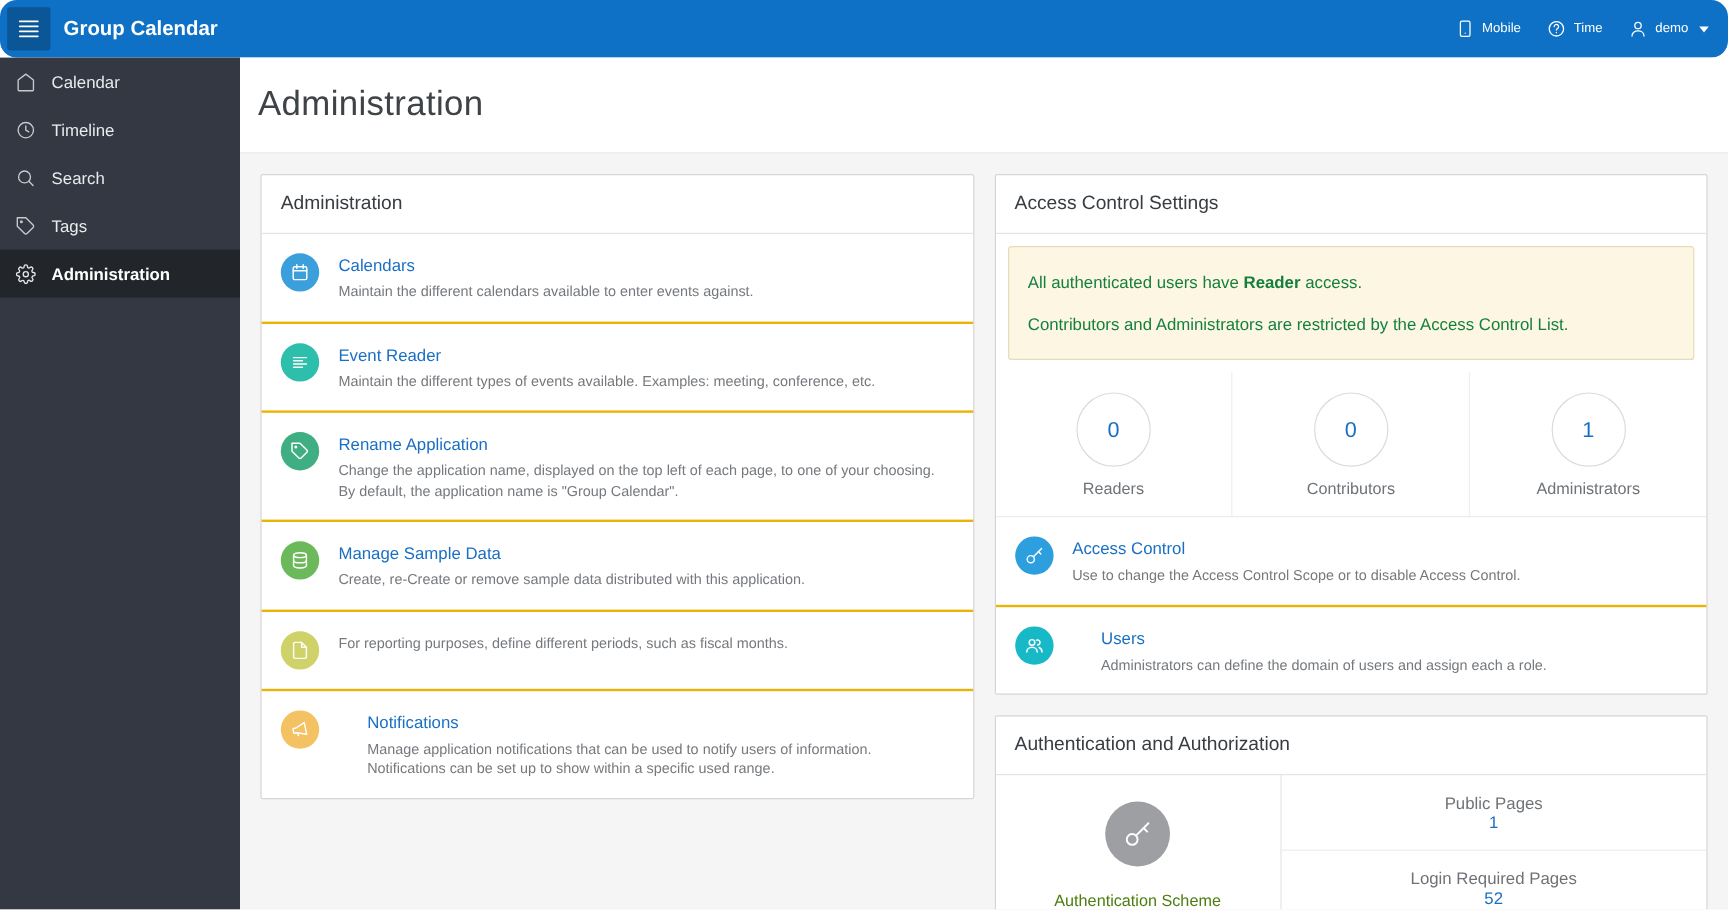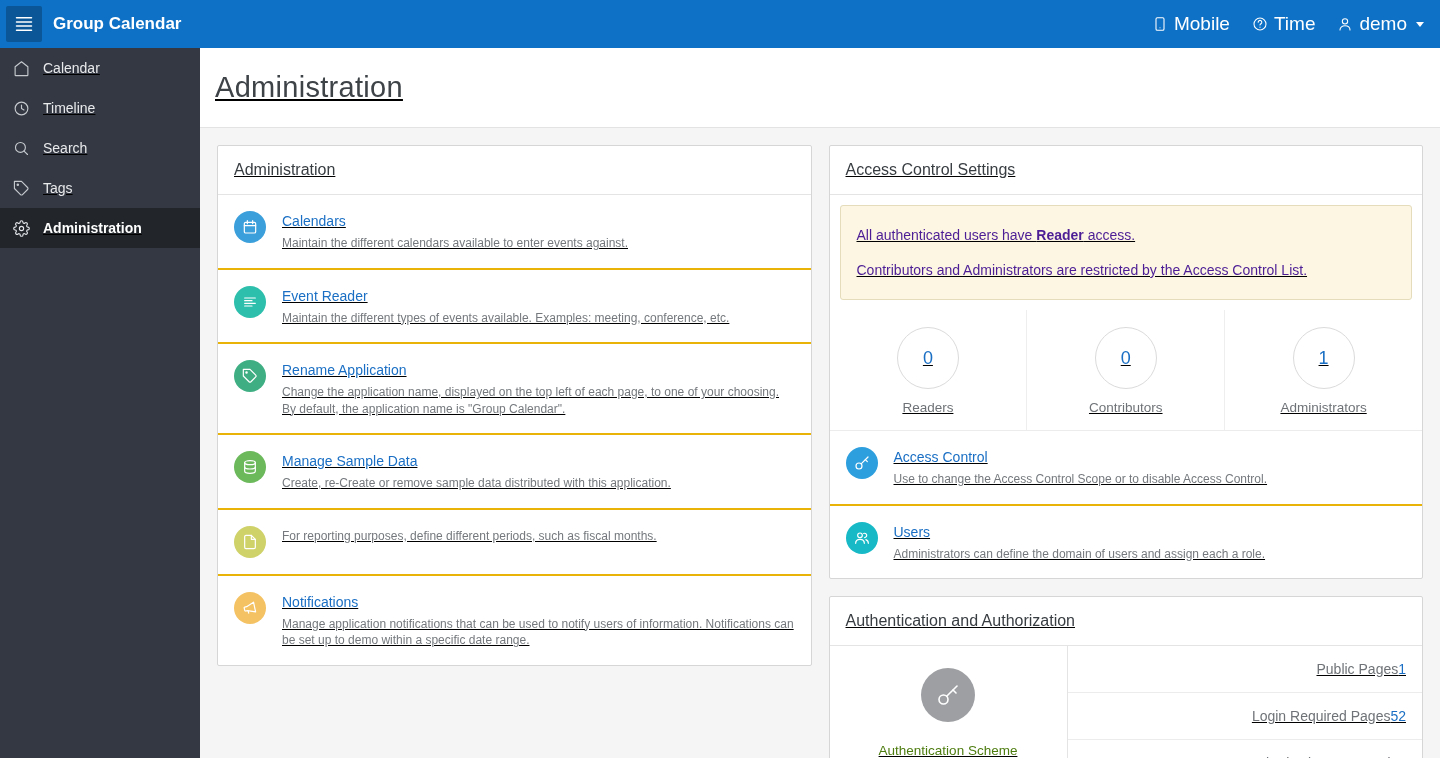--- a/index.html
+++ b/index.html
@@ -1,67 +1,67 @@
 <!DOCTYPE html>
 <html><head>
 <meta charset="utf-8">
 <style>
   * { box-sizing: border-box; margin: 0; padding: 0; }
   html,body { width:1440px; height:758px; overflow:hidden; }
   body { font-family:"Liberation Sans", sans-serif; background:#fff; }
 
-  .header { height:48px; background:#0F71C5; display:flex; align-items:center; }
+  .header { height:48px; background:#0F71C5; display:flex; align-items:center;border-radius:14px; }
   .menu-btn { width:36px; height:36px; margin-left:6px; background:#0A5696; border:none; border-radius:2px;
               color:#fff; display:flex; align-items:center; justify-content:center; cursor:pointer; flex-shrink:0; }
   .app-title { color:#fff; font-size:17px; font-weight:700; margin-left:11px; cursor:pointer; }
   .header-right { margin-left:auto; display:flex; align-items:center; gap:22px; padding-right:16px; }
-  .nav-item { display:flex; align-items:center; gap:6px; color:#fff; font-size:19px; cursor:pointer; }
+  .nav-item { display:flex; align-items:center; gap:6px; color:#fff; font-size:11px; cursor:pointer; }
   .caret { width:0; height:0; border-left:4px solid transparent; border-right:4px solid transparent; border-top:5px solid #fff; margin-left:3px; }
 
-  .layout { display:flex; height:710px;text-decoration:underline; }
+  .layout { display:flex; height:710px; }
   .sidebar { width:200px; background:#333842; flex-shrink:0; }
   .side-item { height:40px; display:flex; align-items:center; padding-left:13px; gap:13px; color:#E9EAEC; font-size:14px; cursor:pointer; }
   .side-item .ic { width:17px; height:17px; stroke-width:1.6; color:#C6CACF; flex-shrink:0; }
   .side-item.selected { background:#22262B; color:#fff; font-weight:700; }
   .side-item.selected .ic { color:#E3E5E8; }
 
   .main { flex:1; display:flex; flex-direction:column; min-width:0; }
   .titlebar { height:80px; background:#fff; border-bottom:1px solid #E3E3E3; display:flex; align-items:center; padding-left:15px; flex-shrink:0; }
   .page-title { font-size:29px; color:#3E4348; font-weight:400; letter-spacing:.3px; }
   .content { flex:1; background:#F5F5F5; padding:17px; display:flex; gap:17px; align-items:flex-start; overflow:hidden; }
   .col { flex:1; min-width:0; display:flex; flex-direction:column; gap:17px; }
 
   .card { background:#fff; border:1px solid #D6D6D6; border-radius:2px; }
   .card-header { padding:15px 16px; font-size:16px; font-weight:500; color:#383D42; border-bottom:1px solid #E4E4E4; }
 
   .item-row { display:flex; align-items:flex-start; padding:16px; border-bottom:2px solid #eab308; cursor:pointer; }
-  .item-row:last-child { border-bottom:none; }
+  .item-row:last-child { border-bottom:none;gap:24px; }
   .item-badge { width:32px; height:32px; border-radius:50%; flex-shrink:0; display:flex; align-items:center; justify-content:center; color:#fff; }
   .item-badge .ic { width:16px; height:16px; stroke-width:1.8; }
   .item-body { margin-left:16px; padding-top:2px; }
   .item-title { font-size:14px; color:#1A6FC4; margin-bottom:6px; }
   .item-desc { font-size:12px; color:#75797D; line-height:16.5px; max-width:522px; }
   .item-desc:empty { display:none; }
 
-  .notice { margin:10px; background:#FCF6E3; border:1px solid #E5DCBB; border-radius:3px; padding:21px 16px; font-size:14px; color:#4c1d95; }
+  .notice { margin:10px; background:#FCF6E3; border:1px solid #E5DCBB; border-radius:3px; padding:21px 16px; font-size:14px; color:#15803d; }
   .notice p + p { margin-top:19px; }
 
   .counters { display:flex; border-bottom:1px solid #ECECEC; }
   .counter { flex:1; text-align:center; padding:17px 0 15px; }
   .counter + .counter { border-left:1px solid #EEEEEE; }
   .counter-circle { width:62px; height:62px; border:1px solid #DBDBDB; border-radius:50%; margin:0 auto; display:flex; align-items:center; justify-content:center; font-size:18px; color:#1A6FC4; background:#fff; }
   .counter-label { margin-top:11px; font-size:13.5px; color:#6F7377; }
 
   .auth-body { display:flex; align-items:stretch; }
   .auth-left { width:238px; flex-shrink:0; border-right:1px solid #E4E4E4; text-align:center; padding:22px 10px 20px; }
   .auth-badge { width:54px; height:54px; border-radius:50%; background:#9D9FA2; margin:0 auto; display:flex; align-items:center; justify-content:center; color:#fff; }
   .auth-badge .ic { width:24px; height:24px; stroke-width:1.6; }
   .auth-scheme-label { margin-top:21px; font-size:13.5px; color:#4d7c0f; }
   .auth-rows { flex:1; min-width:0; }
-  .auth-row { display:flex; justify-content:flex-end; align-items:center; padding:15px 16px; border-bottom:1px solid #ECECEC; }
+  .auth-row { display:flex; justify-content:center; align-items:center; padding:15px 16px; border-bottom:1px solid #ECECEC;flex-direction:column; }
   .auth-row:last-child { border-bottom:none; }
   .auth-row-label { font-size:14px; color:#6F7377; }
   .auth-row-value { font-size:14px; color:#1A6FC4; cursor:pointer; }
 
   svg.ic { fill:none; stroke:currentColor; stroke-width:2; stroke-linecap:round; stroke-linejoin:round; display:block; }
   .nav-item .ic { width:16px; height:16px; stroke-width:1.6; }
 </style>
 </head>
 <body>
 
@@ -226,21 +226,21 @@
             <div class="item-badge" style="background-color: rgb(244, 194, 99);">
               <svg class="ic" viewBox="0 0 24 24">
                   <g transform="rotate(-12 12 12)">
                     <path d="M19 4.5L7.5 9H4.5a1 1 0 0 0-1 1v4a1 1 0 0 0 1 1h3L19 19.5z"></path>
                     <path d="M8.5 15.5v3.5"></path>
                   </g>
                 </svg>
             </div>
             <div class="item-body">
               <div class="item-title">Notifications</div>
-              <div class="item-desc">Manage application notifications that can be used to notify users of information. Notifications can be set up to demo within a specific date range.</div>
+              <div class="item-desc">Manage application notifications that can be used to notify users of information. Notifications can be set up to show within a specific used range.</div>
             </div>
           </div>
 
         </div>
       </div>
 
       <div class="col">
 
         <div class="card">
           <div class="card-header">Access Control Settings</div>

